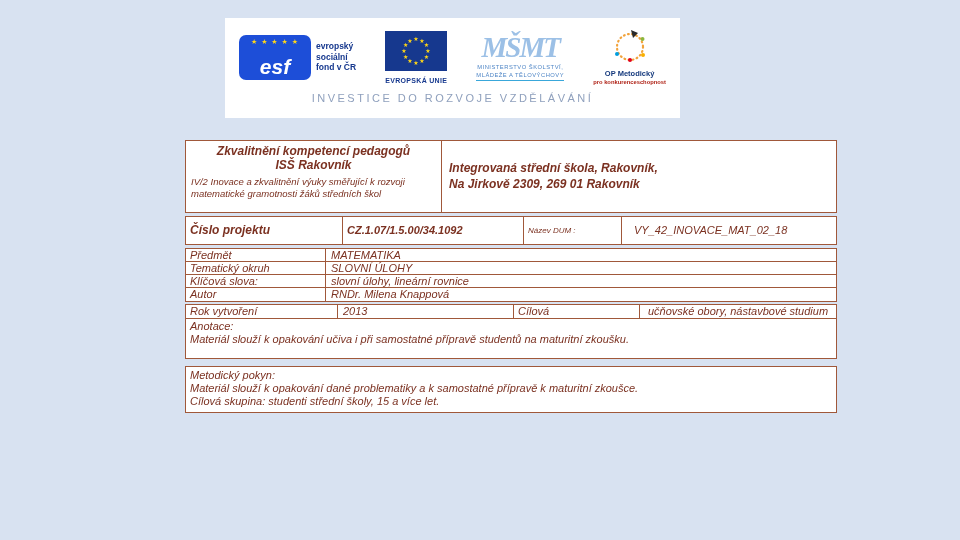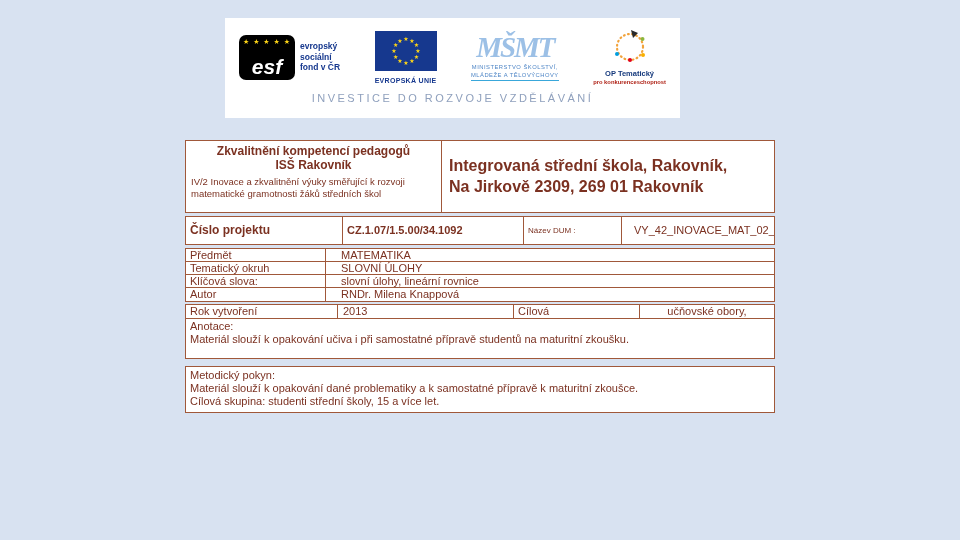--- a/index.html
+++ b/index.html
@@ -9,60 +9,60 @@
     background:var(--bg,#d8e2f1);
     font-family:"Liberation Sans", sans-serif;
     overflow:hidden;
   }
 
   
   .logo-banner { position:absolute; left:225px; top:18px; width:455px; height:100px; background:#fff; padding:7px 14px 0; }
   .logos-row { display:flex; justify-content:space-between; align-items:center; height:64px; }
 
   .logo-esf { display:flex; align-items:center; gap:5px; }
-  .esf-box { width:56px; height:45px; background:#000000; border-radius:7px; position:relative; flex:0 0 auto; }
+  .esf-box { width:72px; height:45px; background:#1d4ed8; border-radius:7px; position:relative; flex:0 0 auto; }
   .esf-stars { position:absolute; top:3px; left:0; width:100%; text-align:center; color:#ffd617; font-size:7px; letter-spacing:1px; line-height:1; }
   .esf-word { position:absolute; bottom:3px; left:0; width:100%; text-align:center; color:#fff; font-size:21px; font-weight:bold; font-style:italic; line-height:1; }
   .esf-caption { color:#16388e; font-size:8.5px; font-weight:bold; line-height:1.25; }
 
   .logo-eu { text-align:center; }
   .eu-caption { color:#16388e; font-size:7px; font-weight:bold; margin-top:2px; letter-spacing:0.3px; }
 
   .logo-msmt { text-align:center; }
   .msmt-mark { font-family:"Liberation Serif", serif; font-style:italic; font-weight:bold; font-size:29px; line-height:1; color:#9cc0e6; letter-spacing:-2px; }
   .msmt-caption { margin-top:2px; color:#4f86c6; font-size:5.8px; letter-spacing:0.5px; line-height:1.35; border-bottom:1.5px solid #39a7da; padding-bottom:1px; }
 
   .logo-opvk { text-align:center; }
   .opvk-caption1 { font-size:7.5px; font-weight:bold; color:#163a7d; line-height:1.15; }
   .opvk-caption2 { font-size:5.8px; font-weight:bold; color:#b02418; line-height:1.2; }
 
   .investice { text-align:center; margin-top:3px; color:#8fa0bd; font-size:11px; letter-spacing:2.5px; }
 
   
-  .tbl { position:absolute; left:185px; top:140px; width:590px; color:var(--ink,#7b3121); font-size:11px; line-height:1.18; }
+  .tbl { position:absolute; left:185px; top:140px; width:652px; color:var(--ink,#7b3121); font-size:11px; line-height:1.18;font-style:italic; }
   .box { background:#fff; border:1px solid var(--line,#a0583a); }
 
   .header-box { display:flex; height:73px; margin-bottom:3px; }
   .hcell-left { width:255px; padding:3px 5px; }
   .ptitle { font-weight:bold; font-size:12px; text-align:center; line-height:1.2; }
   .psub { font-size:9.5px; margin-top:3px; line-height:1.25; }
-  .hcell-right { flex:1; border-left:1px solid var(--line,#a0583a); padding:4px 7px; display:flex; flex-direction:column; justify-content:center; font-weight:bold; font-size:16px; line-height:1.3; }
+  .hcell-right { flex:1; border-left:1px solid var(--line,#a0583a); padding:4px 7px; display:flex; flex-direction:column; justify-content:center; font-weight:bold; font-size:12px; line-height:1.3; }
 
   .cislo-box { display:flex; height:29px; margin-bottom:3px;gap:41px; }
   .cislo-box > div { display:flex; align-items:center; padding:0 4px; overflow:hidden; }
   .c-label { width:115px; font-weight:bold; font-size:12px; }
   .c-val { width:140px; border-left:1px solid var(--line,#a0583a); font-weight:bold; }
   .c-nazev { width:57px; border-left:1px solid var(--line,#a0583a); font-size:8px; line-height:1.2; }
   .c-dumval { flex:1; border-left:1px solid var(--line,#a0583a); padding-left:12px !important; }
 
   .details-box { margin-bottom:2px; }
   .drow { display:flex; border-bottom:1px solid var(--line,#a0583a); height:13px; overflow:hidden;gap:24px; }
   .drow:last-child { border-bottom:none; }
   .dlabel { width:115px; padding:0 4px; }
-  .dval { flex:1; border-left:1px solid var(--line,#a0583a); padding:0 15px; }
+  .dval { flex:1; border-left:1px solid var(--line,#a0583a); padding:0 5px; }
 
   .rok-box { margin-bottom:7px; }
   .rrow { display:flex; border-bottom:1px solid var(--line,#a0583a); height:14px; overflow:hidden;gap:36px; }
   .rval { width:140px; border-left:1px solid var(--line,#a0583a); padding:0 5px; }
   .rocnik-label { width:90px; border-left:1px solid var(--line,#a0583a); padding:0 4px; }
   .rocnik-val { flex:1; border-left:1px solid var(--line,#a0583a); text-align:center; }
   .anotace { padding:1px 4px; height:39px; }
 
   .metodika-box { padding:2px 4px 4px; }
 </style>
@@ -117,21 +117,21 @@
 
       <div class="logo-opvk">
         <svg width="42" height="38" viewBox="0 0 42 38">
           <circle cx="21" cy="19" r="13" fill="none" stroke="#f2a33c" stroke-width="2.2" stroke-dasharray="0.8 3.4" stroke-linecap="round"></circle>
           <path d="M22 2 l7 3 -5 5 z" fill="#2a2a2a"></path>
           <circle cx="33.5" cy="11" r="2" fill="#8cb63c"></circle>
           <circle cx="34" cy="27" r="2" fill="#f9b000"></circle>
           <circle cx="21" cy="32" r="2" fill="#e2001a"></circle>
           <circle cx="8" cy="26" r="2" fill="#009ee0"></circle>
         </svg>
-        <div class="opvk-caption1">OP Tematický</div>
+        <div class="opvk-caption1">OP Metodický</div>
         <div class="opvk-caption2">pro konkurenceschopnost</div>
       </div>
 
     </div>
     <div class="investice">INVESTICE DO ROZVOJE VZDĚLÁVÁNÍ</div>
   </div>
 
   <div class="tbl">
 
     <div class="box header-box">

